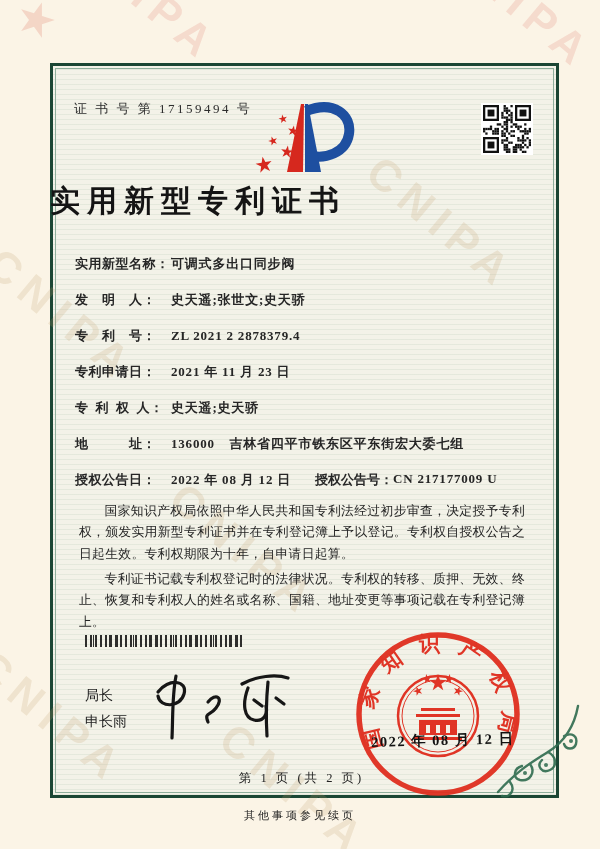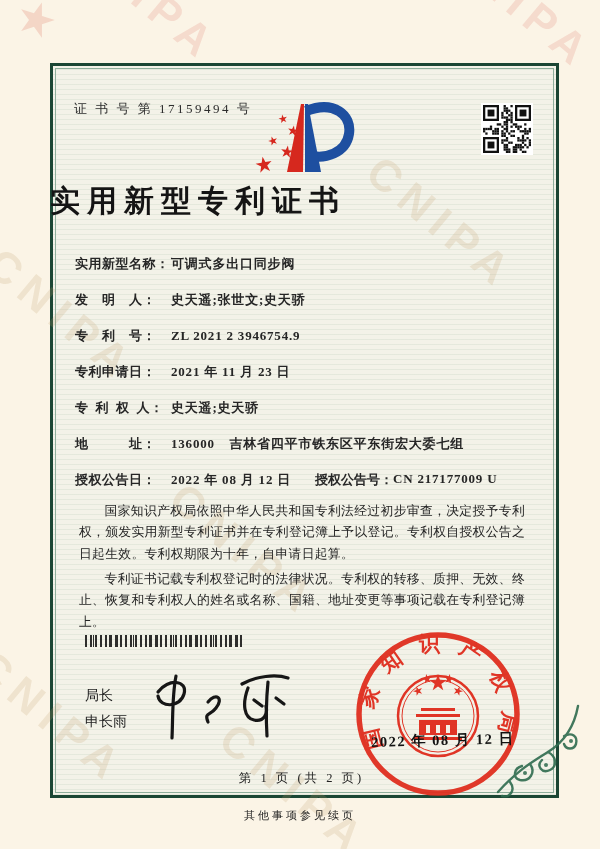--- a/index.html
+++ b/index.html
@@ -245,21 +245,21 @@
     <div class="frow">
       <span class="flabel">实用新型名称：</span>
       <span class="fvalue">可调式多出口同步阀</span>
     </div>
     <div class="frow">
       <span class="flabel">发　明　人：</span>
       <span class="fvalue">史天遥;张世文;史天骄</span>
     </div>
     <div class="frow">
       <span class="flabel">专　利　号：</span>
-      <span class="fvalue">ZL 2021 2 3946754.9</span>
+      <span class="fvalue">ZL 2021 2 2878379.4</span>
     </div>
     <div class="frow">
       <span class="flabel">专利申请日：</span>
       <span class="fvalue">2021 年 11 月 23 日</span>
     </div>
     <div class="frow">
       <span class="flabel">专 利 权 人：</span>
       <span class="fvalue">史天遥;史天骄</span>
     </div>
     <div class="frow">

